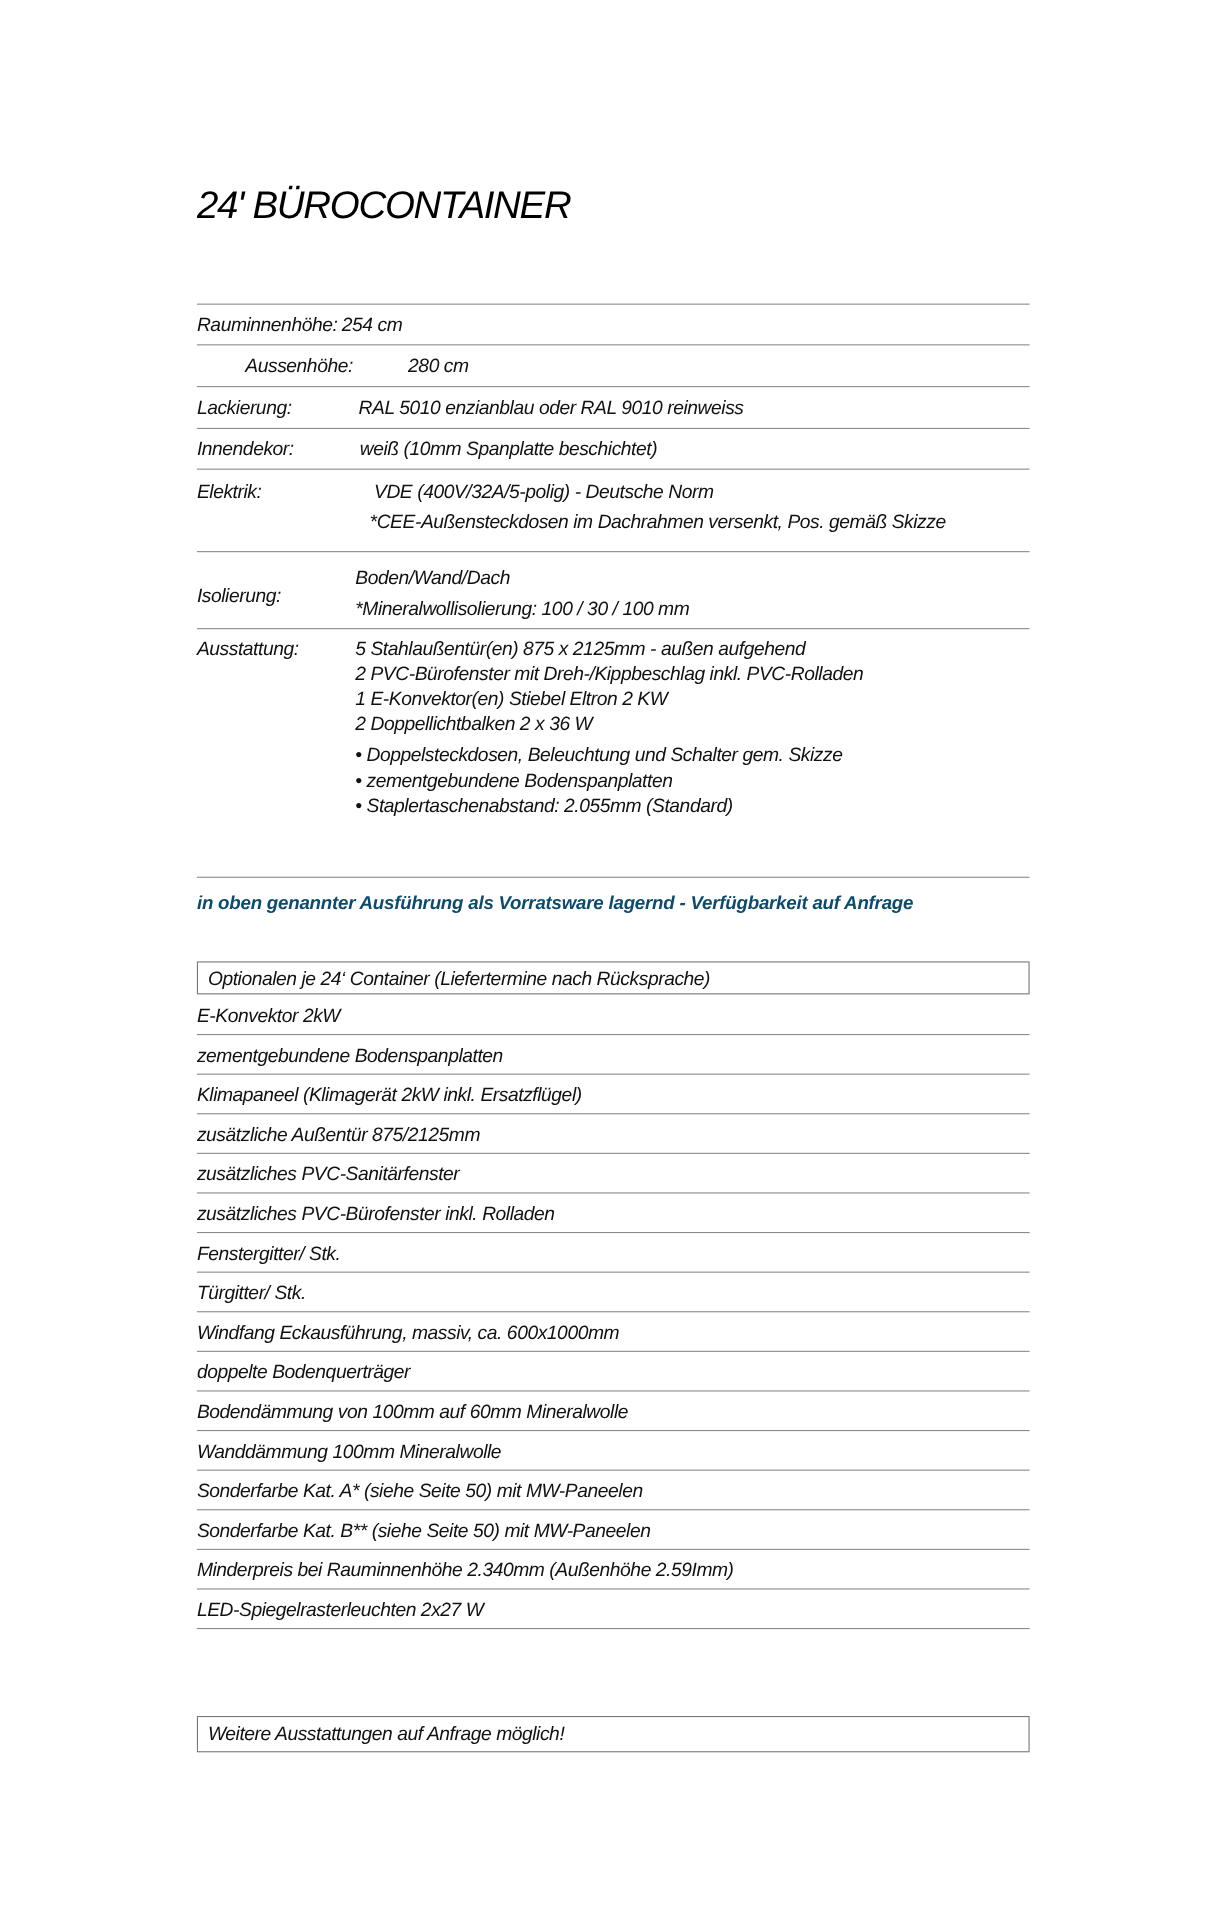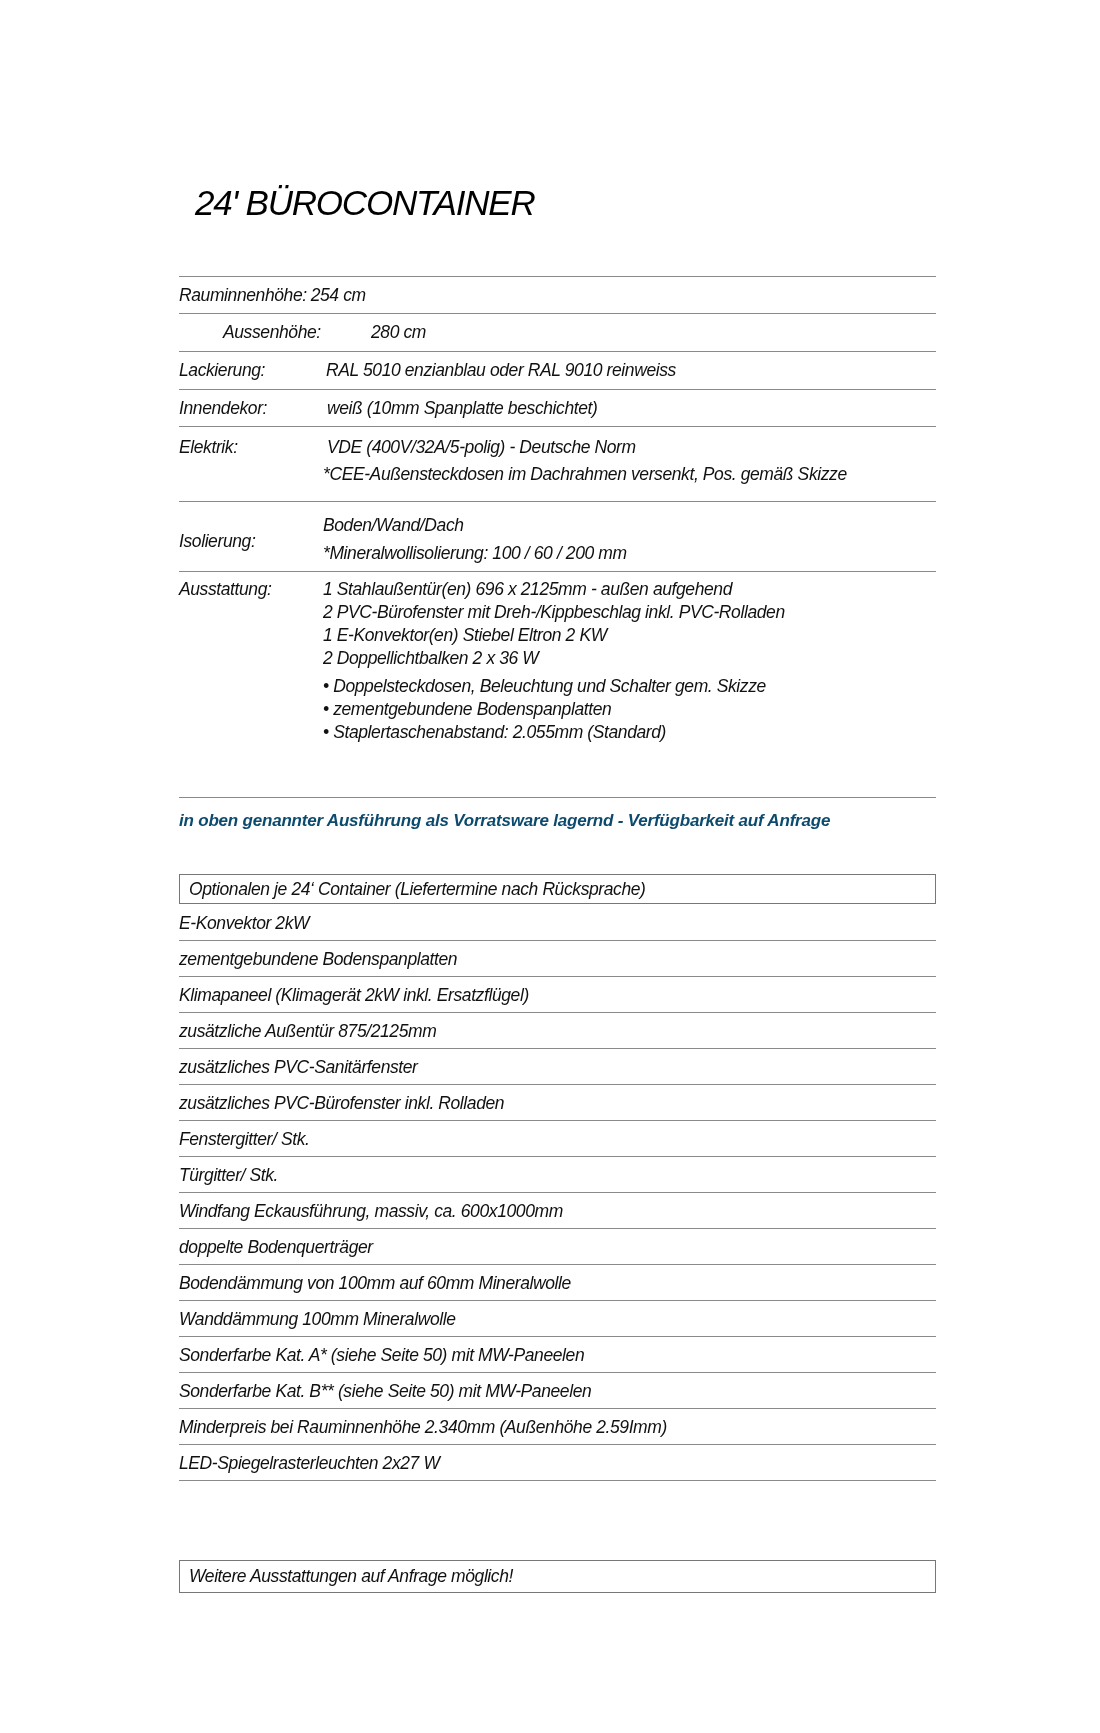--- a/index.html
+++ b/index.html
@@ -1,18 +1,18 @@
 <!DOCTYPE html>
 <html><head>
 <meta charset="utf-8">
 <style>
   html, body { margin: 0; padding: 0; background: #ffffff; }
   body { width: 1100px; height: 1733px; position: relative; font-family: "Liberation Sans", sans-serif; color: #111; }
   .page { position: absolute; left: 179px; top: 0; width: 757px; }
-  .title { position: absolute; top: 167px; left: 0; font-size: 35px; font-style: italic; font-weight: normal; letter-spacing: -1.2px; color: #000; margin: 16px; }
+  .title { position: absolute; top: 167px; left: 0; font-size: 35px; font-style: italic; font-weight: normal; letter-spacing: -1.2px; color: #000; margin: 0; }
   .spec { position: absolute; top: 276px; left: 0; width: 757px; border-top: 1.5px solid #8a8a8a; }
   .row { display: flex; border-bottom: 1.5px solid #8a8a8a; font-style: italic; font-size: 17.5px; letter-spacing: -0.4px; }
   .row .lbl { width: 144px; flex: none; }
   .row .val { flex: 1; }
   .row .val div { white-space: nowrap; }
   .stock { position: absolute; top: 811px; left: 0; font-size: 17px; font-weight: bold; font-style: italic; letter-spacing: -0.2px; color: #0c4a6e; white-space: nowrap; }
   .opt-head { position: absolute; top: 874px; left: 0; width: 755px; height: 30px; border: 1.5px solid #777; font-style: italic; font-size: 17.5px; letter-spacing: -0.4px; line-height: 28px; padding-left: 9px; box-sizing: border-box; width: 757px; }
   .opt-list { position: absolute; top: 905px; left: 0; width: 757px; }
   .opt { height: 36px; border-bottom: 1.5px solid #8a8a8a; font-style: italic; font-size: 17.5px; letter-spacing: -0.4px; line-height: 36px; box-sizing: border-box; white-space: nowrap; padding-top: 0px; }
   .more { position: absolute; top: 1560px; left: 0; width: 757px; height: 33px; border: 1.5px solid #777; box-sizing: border-box; font-style: italic; font-size: 17.5px; letter-spacing: -0.4px; line-height: 30px; padding-left: 9px; }
@@ -33,38 +33,38 @@
       <span class="val">280 cm</span>
     </div>
     <div class="row" style="height:37px;line-height:37px;">
       <span class="lbl" style="width:147px;">Lackierung:</span>
       <span class="val">RAL 5010 enzianblau oder RAL 9010 reinweiss</span>
     </div>
     <div class="row" style="height:36px;line-height:36px;">
       <span class="lbl" style="width:148px;">Innendekor:</span>
       <span class="val">weiß (10mm Spanplatte beschichtet)</span>
     </div>
-    <div class="row" style="height:75px;padding-top:7px;box-sizing:border-box;line-height:27px;">
+    <div class="row" style="height:75px;padding-top:7px;box-sizing:border-box;line-height:27px;gap:13px;">
       <span class="lbl" style="width:144px;">Elektrik:</span>
       <span class="val">
         <div style="padding-left:4px;">VDE (400V/32A/5-polig) - Deutsche Norm</div>
         <div>*CEE-Außensteckdosen im Dachrahmen versenkt, Pos. gemäß Skizze</div>
       </span>
     </div>
     <div class="row" style="height:70px;padding-top:9px;box-sizing:border-box;line-height:28px;">
       <span class="lbl" style="width:144px;margin-top:16px;">Isolierung:</span>
       <span class="val">
         <div>Boden/Wand/Dach</div>
-        <div>*Mineralwollisolierung: 100 / 60 / 200 mm</div>
+        <div>*Mineralwollisolierung: 100 / 30 / 100 mm</div>
       </span>
     </div>
     <div class="row" style="height:226px;padding-top:6px;box-sizing:border-box;line-height:23px;">
       <span class="lbl" style="width:144px;">Ausstattung:</span>
       <span class="val">
-        <div>1 Stahlaußentür(en) 696 x 2125mm - außen aufgehend</div>
+        <div>5 Stahlaußentür(en) 875 x 2125mm - außen aufgehend</div>
         <div>2 PVC-Bürofenster mit Dreh-/Kippbeschlag inkl. PVC-Rolladen</div>
         <div>1 E-Konvektor(en) Stiebel Eltron 2 KW</div>
         <div>2 Doppellichtbalken 2 x 36 W</div>
         <div style="height:5px;"></div>
         <div>• Doppelsteckdosen, Beleuchtung und Schalter gem. Skizze</div>
         <div>• zementgebundene Bodenspanplatten</div>
         <div>• Staplertaschenabstand: 2.055mm (Standard)</div>
       </span>
     </div>
   </div>

